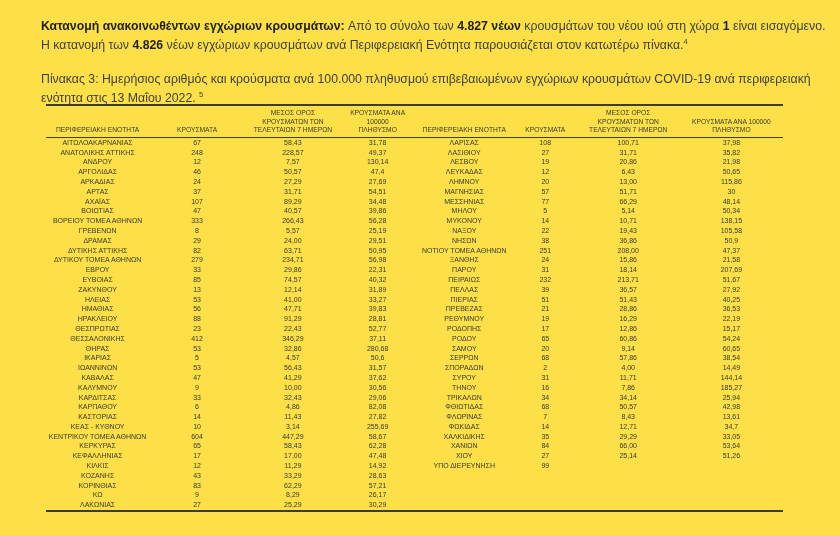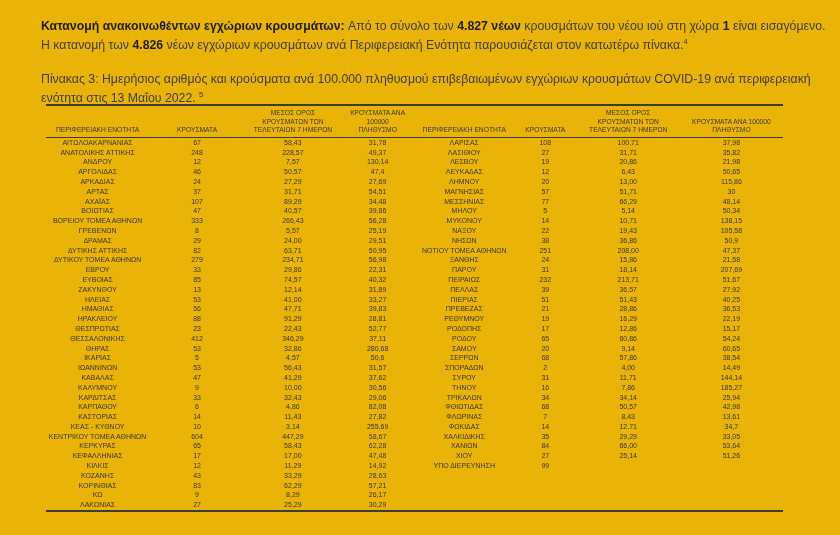--- a/index.html
+++ b/index.html
@@ -1,17 +1,17 @@
 <!DOCTYPE html>
 <html lang="el"><head>
 <meta charset="utf-8">
 <style>
   html,body{margin:0;padding:0;}
   body{width:840px;height:535px;background:#ffffff;overflow:hidden;}
-  .page{position:relative;width:840px;height:535px;background:#eab308;
+  .page{position:relative;width:840px;height:535px;background:#fde047;
         font-family:"Liberation Sans",sans-serif;color:#3e3e3e;}
   .para{position:absolute;left:41px;top:5px;width:794px;
         font-size:12.3px;line-height:19px;color:#3e3e3e;}
   .para b{color:#1f1f1f;}
   .caption{position:absolute;left:41px;top:58px;width:794px;
         font-size:12.3px;line-height:19px;color:#3e3e3e;}
   sup{font-size:7.5px;vertical-align:super;line-height:0;}
   .table-wrap{position:absolute;left:46px;top:104px;width:737px;
         display:flex;align-items:flex-start;
         border-top:2px solid #3c3c3c;border-bottom:2.5px solid #3c3c3c;}

